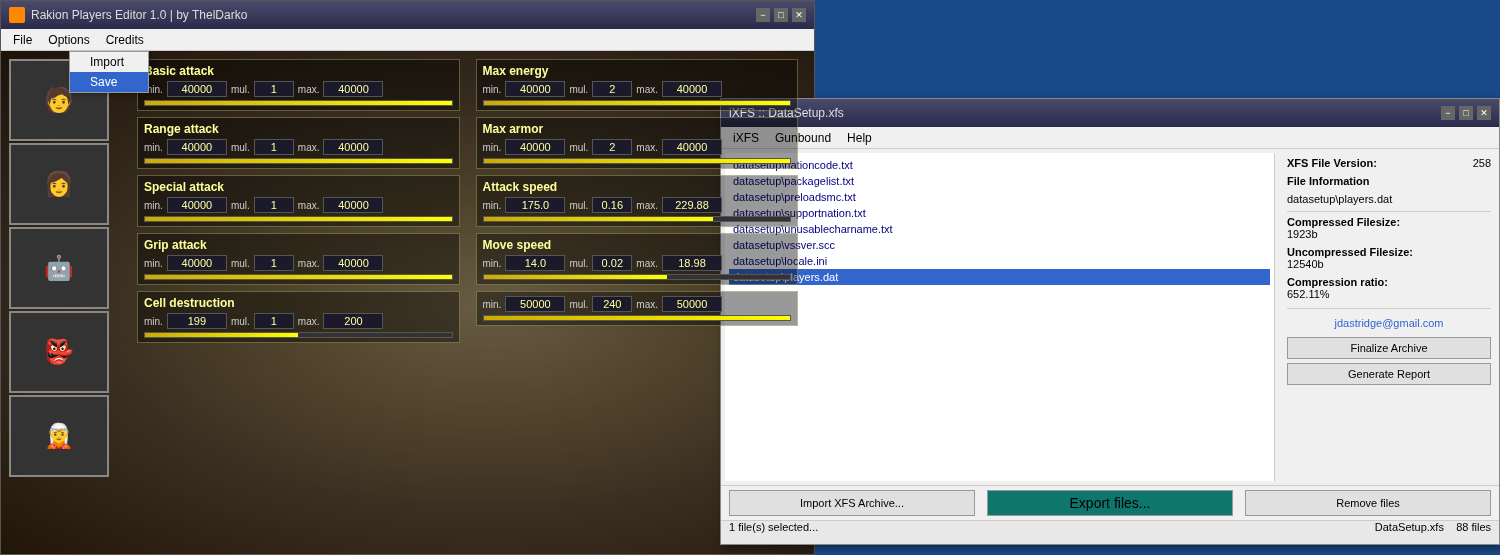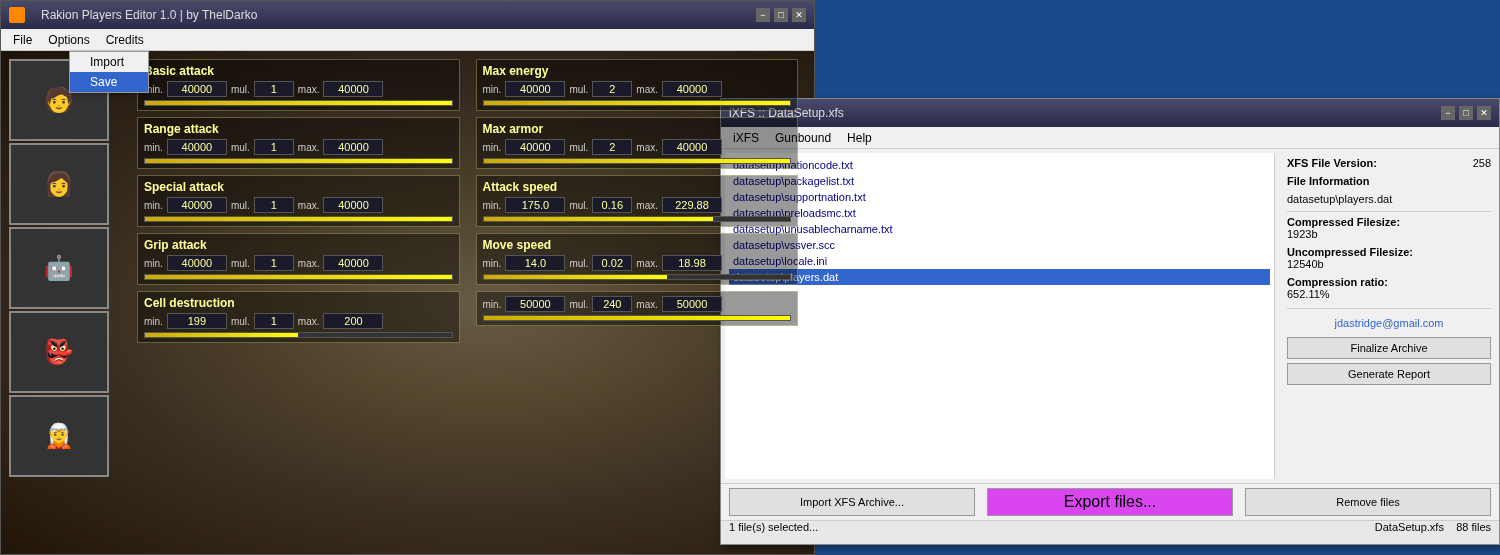--- a/index.html
+++ b/index.html
@@ -30,21 +30,21 @@
       color: white;
       padding: 4px 8px;
       display: flex;
       align-items: center;
       justify-content: space-between;
       height: 28px;
     }
     .title-bar-left {
       display: flex;
       align-items: center;
-      gap: 16px;
+      gap: 6px;
     }
     .app-icon {
       width: 16px; height: 16px;
       background: #ff8800;
       border-radius: 2px;
       display: inline-block;
     }
     .title-text {
       font-size: 12px;
       color: #ddd;
@@ -528,22 +528,22 @@
     <span class="menu-item">iXFS</span>
     <span class="menu-item">Gunbound</span>
     <span class="menu-item">Help</span>
   </div>
 
   <div class="ixfs-content">
 
     <div class="file-list-panel">
       <div class="file-item">datasetup\nationcode.txt</div>
       <div class="file-item">datasetup\packagelist.txt</div>
+      <div class="file-item">datasetup\preloadsmc.txt</div>
       <div class="file-item">datasetup\supportnation.txt</div>
-      <div class="file-item">datasetup\preloadsmc.txt</div>
       <div class="file-item">datasetup\unusablecharname.txt</div>
       <div class="file-item">datasetup\vssver.scc</div>
       <div class="file-item">datasetup\locale.ini</div>
       <div class="file-item selected">datasetup\players.dat</div>
     </div>
 
     <div class="info-panel">
       <div class="info-row">
         <span class="info-label">XFS File Version:</span>
         <span class="info-value" style="float:right">258</span>
@@ -574,21 +574,21 @@
       <div style="margin-top:8px">
         <button class="ixfs-action-btn">Finalize Archive</button>
         <div style="height:4px"></div>
         <button class="ixfs-action-btn">Generate Report</button>
       </div>
     </div>
   </div>
 
   <div style="display:flex;gap:12px;padding:4px 8px;background:#f0f0f0;border-top:1px solid #ccc">
     <button style="flex:1;padding:4px;font-size:11px;background:#e0e0e0;border:1px solid #999;cursor:pointer">Import XFS Archive...</button>
-    <button style="flex:1;padding:4px;font-size:16px;background:#d946ef;border:1px solid #999;cursor:pointer">Export files...</button>
+    <button style="flex:1;padding:4px;font-size:14px;background:#0f766e;border:1px solid #999;cursor:pointer">Export files...</button>
     <button style="flex:1;padding:4px;font-size:11px;background:#e0e0e0;border:1px solid #999;cursor:pointer">Remove files</button>
   </div>
 
   <div class="ixfs-bottom-bar">
     <span>1 file(s) selected...</span>
     <div>
       <span>DataSetup.xfs</span>
       <span> &nbsp;&nbsp; </span>
       <span>88 files</span>
     </div>

